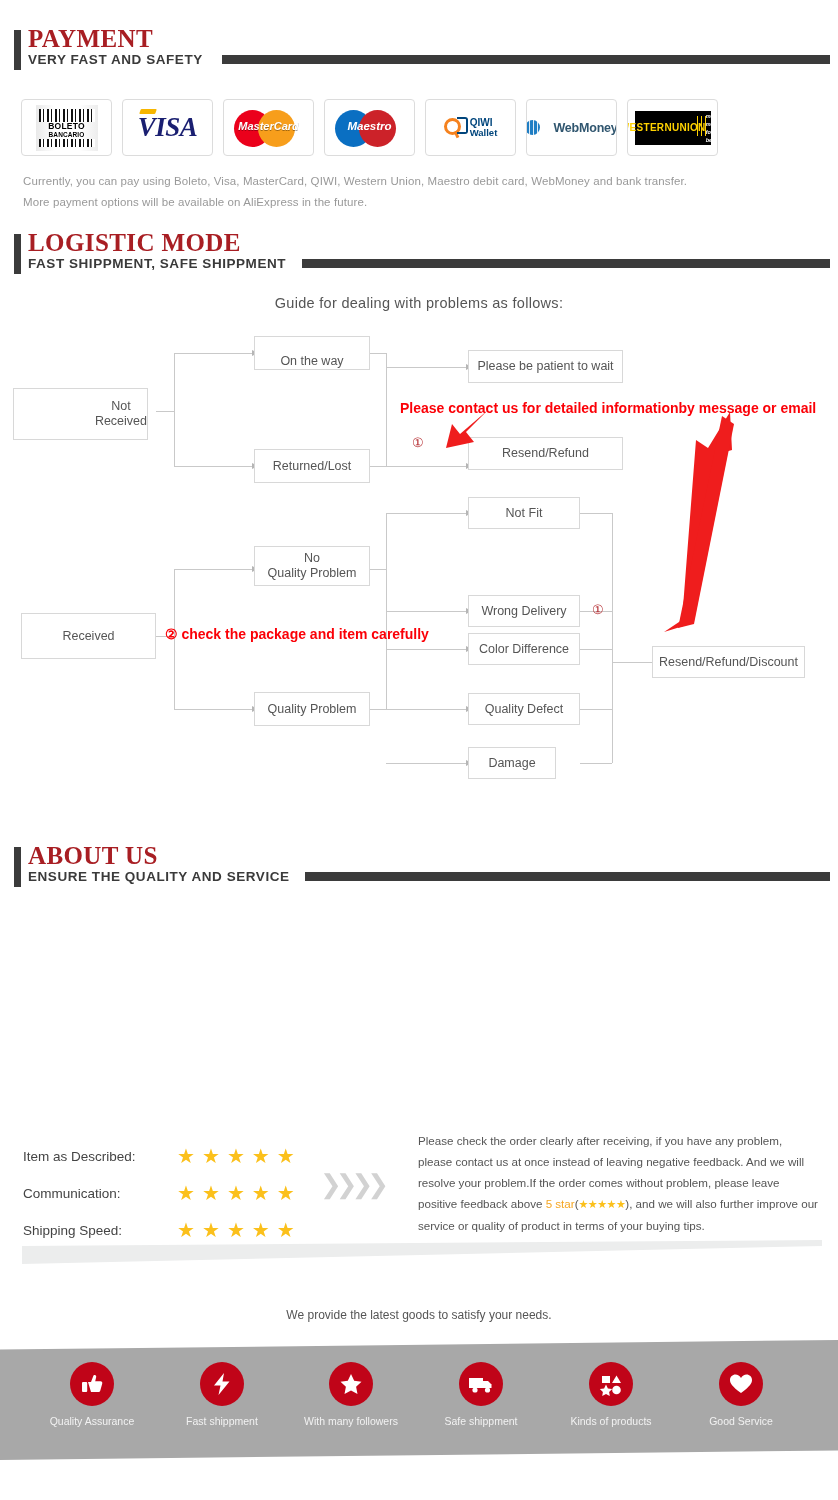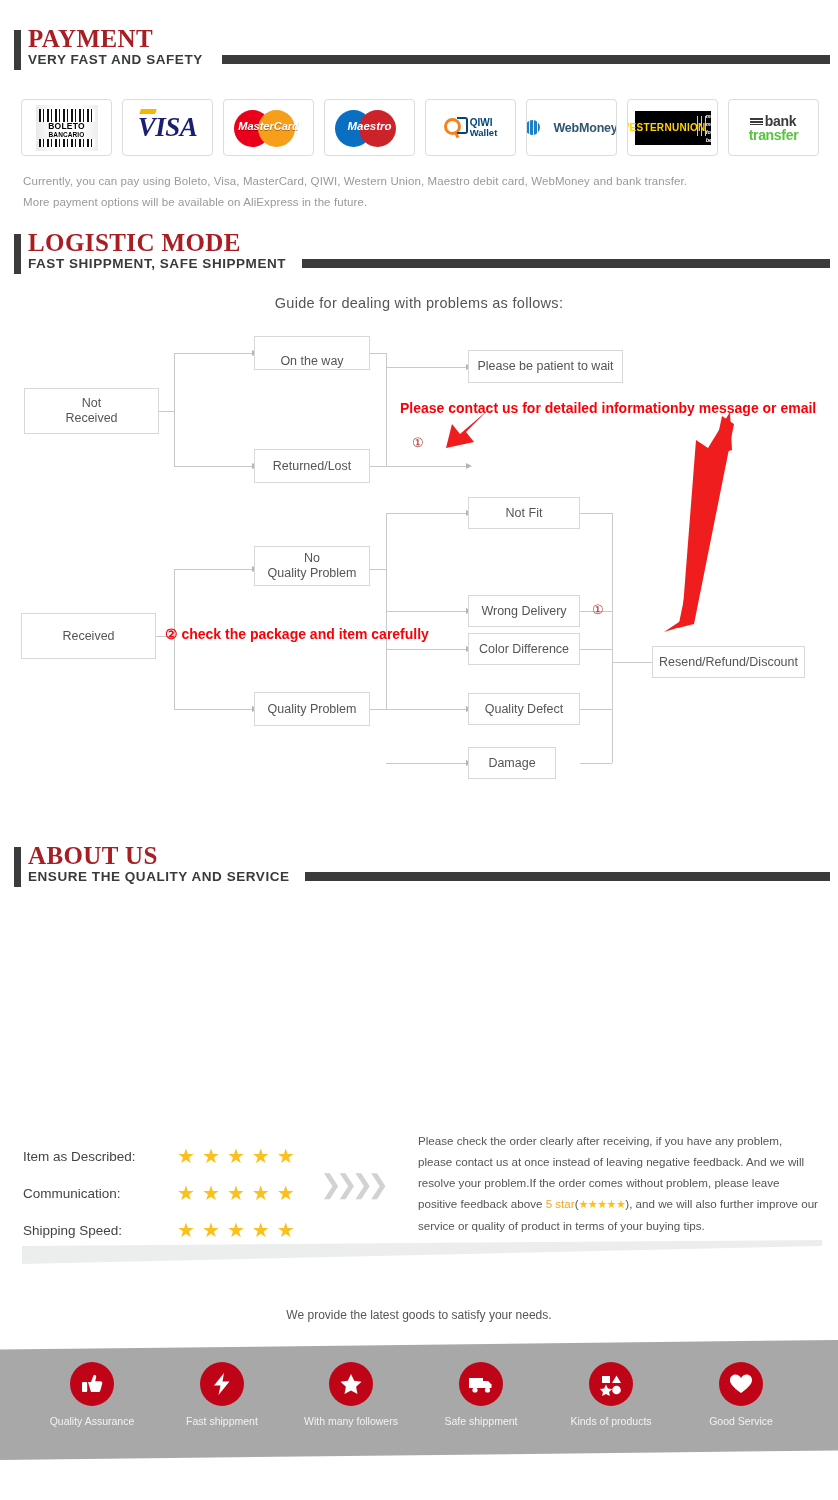--- a/index.html
+++ b/index.html
@@ -231,26 +231,20 @@
       </div>
     </div>
     <div class="logo-card">
       <div class="wu">
         <div class="wu-bars"></div>
         <div class="wu-1">WESTERN</div>
         <div class="wu-2">UNION</div>
         <div class="wu-3">moving money for better</div>
       </div>
     </div>
-    <div class="logo-card">
-      <div class="bt">
-        <div class="bt-1">bank</div>
-        <div class="bt-2">transfer</div>
-      </div>
-    </div>
   </div>
 
   <div class="pay-note" style="top:175px;">Currently, you can pay using Boleto, Visa, MasterCard, QIWI, Western Union, Maestro debit card, WebMoney and bank transfer.</div>
   <div class="pay-note" style="top:196px;">More payment options will be available on AliExpress in the future.</div>
 
   <div class="sec-head" style="top:232px;">
     <div class="sec-bar"></div>
     <div class="sec-title">LOGISTIC MODE</div>
     <div class="sec-sub">FAST SHIPPMENT, SAFE SHIPPMENT</div>
     <div class="sec-rule" style="left:302px; right:8px;"></div>
@@ -267,32 +261,35 @@
     <div class="arrow" style="left:252px; top:172.5px;"></div>
 
     <div class="fline h" style="left:370px; top:63px; width:16px;"></div>
     <div class="fline v" style="left:386px; top:63px; height:113px;"></div>
     <div class="fline h" style="left:386px; top:77px; width:80px;"></div>
     <div class="arrow" style="left:466px; top:73.5px;"></div>
     <div class="fline h" style="left:386px; top:176px; width:80px;"></div>
     <div class="arrow" style="left:466px; top:172.5px;"></div>
     <div class="fline h" style="left:370px; top:176px; width:16px;"></div>
 
-    <div class="fbox" style="left:24px; top:98px; width:135px; height:46px;">
+    <div class="fbox" style="left:13px; top:98px; width:135px; height:52px;justify-content:flex-end;">
       <span style="white-space:pre-line">Not
 Received</span>
     </div>
     <div class="fbox" style="left:254px; top:46px; width:116px; height:34px;align-items:flex-end;">
       <span>On the way</span>
     </div>
     <div class="fbox" style="left:254px; top:159px; width:116px; height:34px;">
       <span>Returned/Lost</span>
     </div>
     <div class="fbox" style="left:468px; top:60px; width:155px; height:33px;">
       <span>Please be patient to wait</span>
+    </div>
+    <div class="fbox" style="left:468px; top:147px; width:155px; height:33px;">
+      <span>Resend/Refund</span>
     </div>
 
     <div class="note-red" style="left:400px; top:110px;">Please contact us for detailed informationby message or email</div>
     <div class="circ-num" style="left:412px; top:145px;">①</div>
     <svg class="big-arrow" style="left:436px; top:118px;" width="56" height="42" viewBox="0 0 56 42">
       <polygon points="52,2 24,26 16,16 10,40 38,34 30,24" fill="#ef1d1d"></polygon>
     </svg>
     <svg class="big-arrow" style="left:660px; top:120px;" width="82" height="225" viewBox="0 0 82 225">
       <polygon points="70,2 48,38 36,30 22,210 4,222 30,214 58,44 72,40" fill="#ef1d1d"></polygon>
       <polygon points="62,6 18,218 34,214 74,14" fill="#ef1d1d"></polygon>

